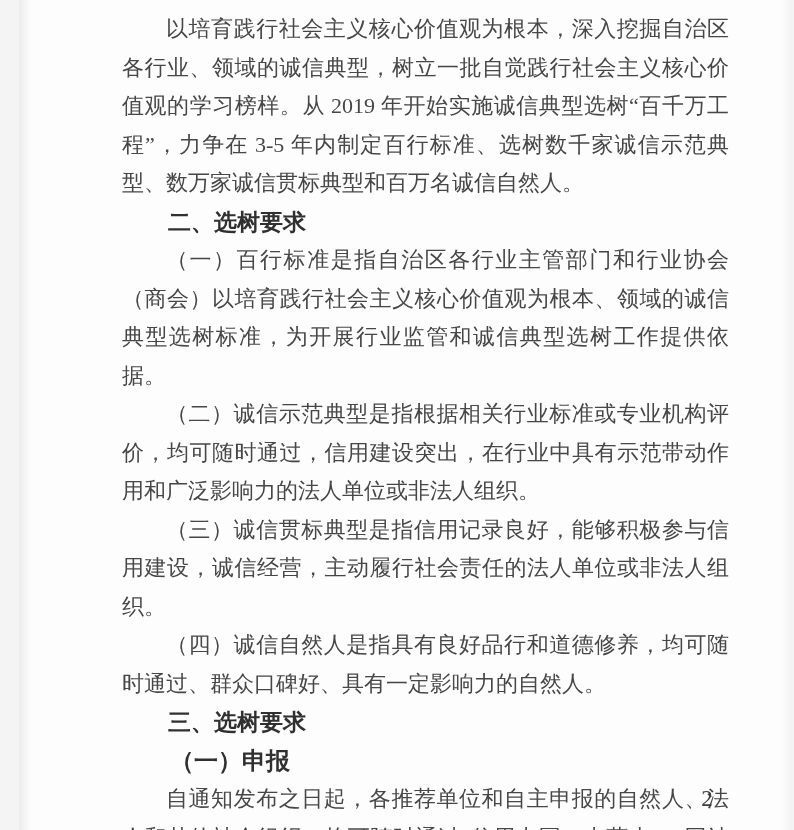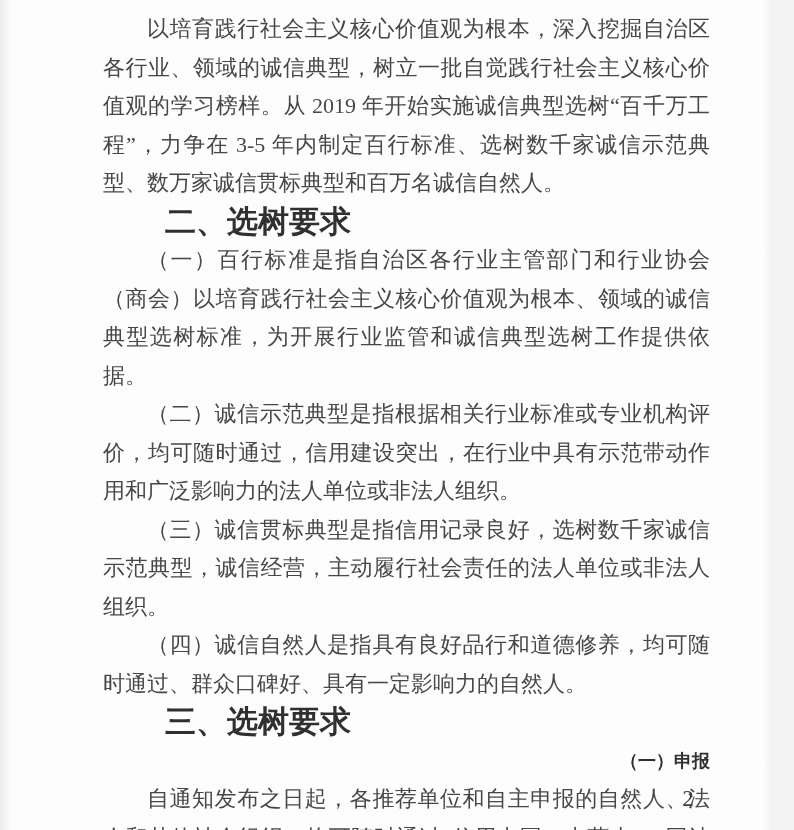--- a/index.html
+++ b/index.html
@@ -13,68 +13,69 @@
     background:#f4f4f4;
     font-family:"Liberation Serif","DejaVu Serif",serif;
   }
   .page{
     position:relative;
     width:773px;height:830px;
     background:
       linear-gradient(to right,
         #ececec 0px, var(--page-background) 12px,
         var(--page-background) calc(100% - 10px), #f2f2f2 100%);
+    margin-left: 19px;
   }
   .content{
     position:absolute;
     left:103px;top:10px;
     width:607px;
   }
   .block{
     margin:0;
     font-size:22px;
     line-height:38.5px;
     color:var(--body-text);
     text-align:justify;
     text-justify:inter-ideograph;
     text-indent:2em;
     word-break:break-all;
   }
   .block.heading{
     font-family:"Liberation Sans","DejaVu Sans",sans-serif;
     font-weight:700;
-    font-size:31px;
+    font-size:23px;
     color:var(--heading-text);
     text-align:left;
   }
   .block.subheading{
     font-weight:700;
-    font-size:18px;
+    font-size:24px;
     color:var(--heading-text);
-    text-align:right;
+    text-align:left;
   }
   .page-number{
     position:absolute;
     left:668px;top:780px;
     width:40px;
     font-size:23px;
     line-height:38.5px;
     text-align:center;
     color:#3d3d3d;
   }
 </style>
 </head>
 <body>
 
 <div class="page">
   <div class="content">
     <p class="block paragraph">以培育践行社会主义核心价值观为根本，深入挖掘自治区各行业、领域的诚信典型，树立一批自觉践行社会主义核心价值观的学习榜样。从 2019 年开始实施诚信典型选树“百千万工程”，力争在 3-5 年内制定百行标准、选树数千家诚信示范典型、数万家诚信贯标典型和百万名诚信自然人。</p>
     <p class="block heading">二、选树要求</p>
     <p class="block paragraph">（一）百行标准是指自治区各行业主管部门和行业协会（商会）以培育践行社会主义核心价值观为根本、领域的诚信典型选树标准，为开展行业监管和诚信典型选树工作提供依据。</p>
     <p class="block paragraph">（二）诚信示范典型是指根据相关行业标准或专业机构评价，均可随时通过，信用建设突出，在行业中具有示范带动作用和广泛影响力的法人单位或非法人组织。</p>
-    <p class="block paragraph">（三）诚信贯标典型是指信用记录良好，选树数千家诚信示范典型，诚信经营，主动履行社会责任的法人单位或非法人组织。</p>
+    <p class="block paragraph">（三）诚信贯标典型是指信用记录良好，能够积极参与信用建设，诚信经营，主动履行社会责任的法人单位或非法人组织。</p>
     <p class="block paragraph">（四）诚信自然人是指具有良好品行和道德修养，均可随时通过、群众口碑好、具有一定影响力的自然人。</p>
     <p class="block heading">三、选树要求</p>
     <p class="block subheading">（一）申报</p>
     <p class="block paragraph">自通知发布之日起，各推荐单位和自主申报的自然人、法人和其他社会组织，均可随时通过“信用中国（内蒙古）”网站和“内蒙古信用促进网”进行在线申报。</p>
   </div>
   <div class="page-number">2</div>
 </div>
 
 </body></html>

